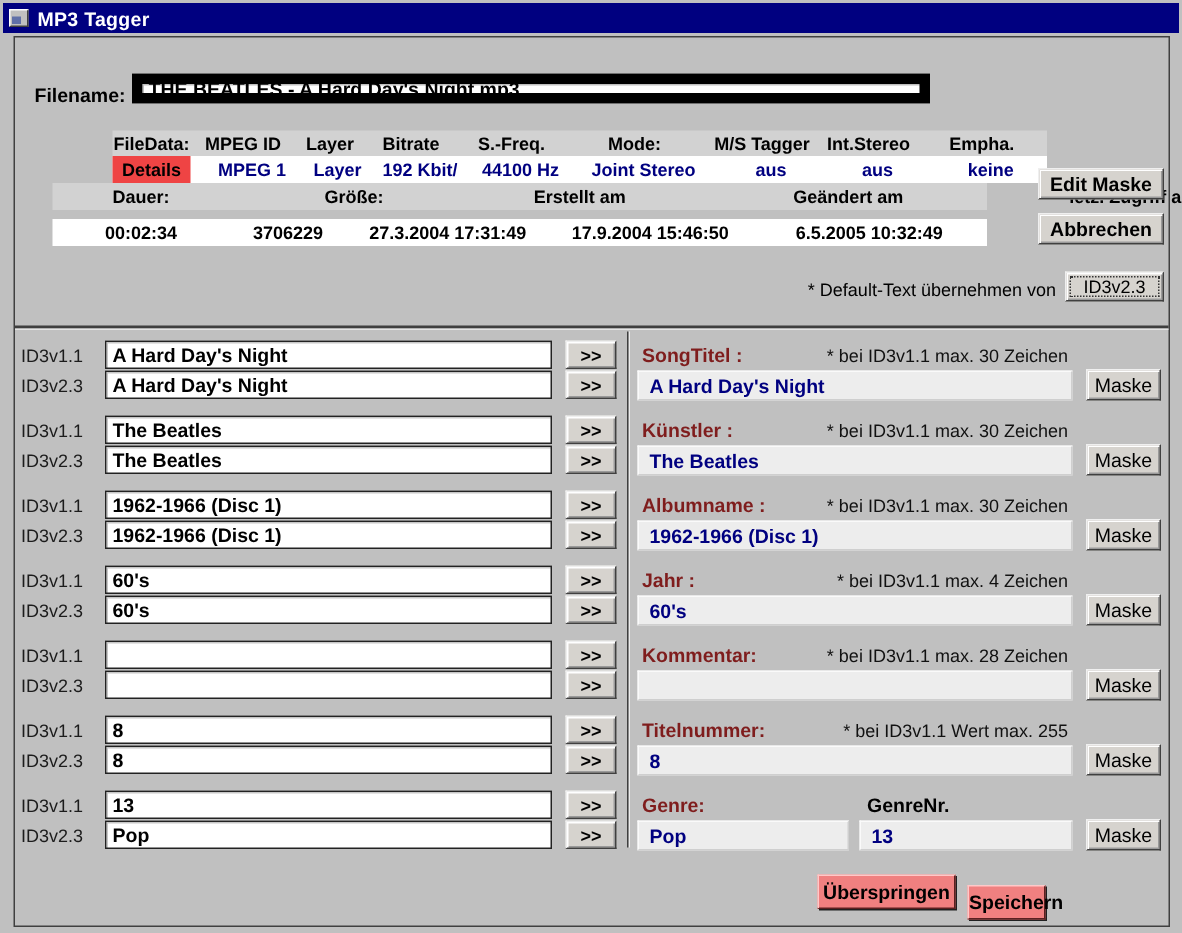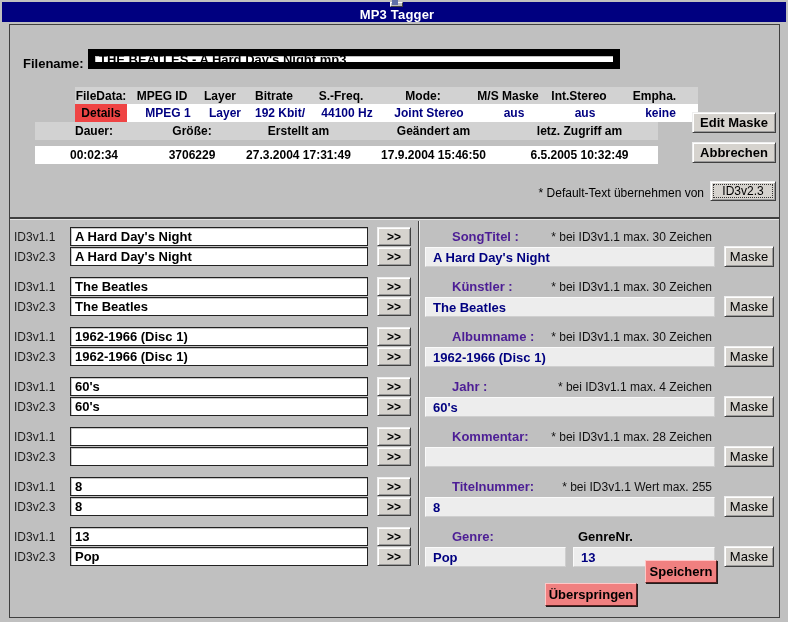--- a/index.html
+++ b/index.html
@@ -9,21 +9,21 @@
   .window {
     position: relative; width: 788px; height: 622px;
     background: var(--window-bg, #c0c0c0);
     overflow: hidden;
   }
 
   
   .titlebar {
     position: absolute; left: 2px; top: 2px; width: 784px; height: 20px;
     background: var(--titlebar, #000080);
-    display: flex; align-items: center; color:#fff;flex-direction:column;
+    display: flex; align-items: center; color:#fff;
   }
   .title-icon {
     width: 13px; height: 12px; margin-left: 4px; position: relative;
     background:#c0c0c0;
     border-top:1px solid #fff; border-left:1px solid #fff;
     border-right:1px solid #404040; border-bottom:1px solid #404040;
   }
   .title-icon::after{
     content:""; position:absolute; left:1px; bottom:1px; width:6px; height:5px;
     background:#6070a8;
@@ -84,21 +84,21 @@
     position:absolute; left:70px; width:298px; height:19px;
     background:#fff; border:1px solid #222;
     box-shadow: inset 1px 1px 0 rgba(0,0,0,.22);
     font-family:"Liberation Sans",sans-serif; font-size:13px; font-weight:bold; color:#000;
     padding:0 4px;
   }
   .ti1 { top:5px; } .ti2 { top:25px; }
   .fwd { left:377px; width:34px; height:19px; font-weight:bold; font-size:12px; }
   .f1 { top:5px; } .f2 { top:25px; }
 
-  .rlabel { position:absolute; left:428px; top:7px; font-size:13px; font-weight:bold; color:#4c1d95;margin-left:24px; }
+  .rlabel { position:absolute; left:428px; top:7px; font-size:13px; font-weight:bold; color:#7f1d1d; }
   .rlabel2 { position:absolute; left:578px; top:7px; font-size:13px; font-weight:bold; color:#000; }
   .rnote { position:absolute; right:76px; top:8px; font-size:12px; color:#111; }
   .rfield {
     position:absolute; left:425px; top:25px; width:290px; height:20px;
     background:#ededed; border:1px solid; border-color:#fafafa #cfcfcf #cfcfcf #fafafa;
     font-size:13px; font-weight:bold; color:var(--accent,#000080);
     display:flex; align-items:center; padding:0 7px; white-space:nowrap; overflow:hidden;
   }
   .rfield-s1 { width:141px; }
   .rfield-s2 { left:573px; width:142px; }
@@ -127,36 +127,36 @@
   <span class="filename-label">Filename:</span>
   <input class="filename-input" type="text" value="THE BEATLES - A Hard Day's Night.mp3" style="">
 
   <div class="frow grid9 row-gray" style="top:87px; height:17px;">
     <div>FileData:</div>
     <div>MPEG ID</div>
     <div>Layer</div>
     <div>Bitrate</div>
     <div>S.-Freq.</div>
     <div>Mode:</div>
-    <div>M/S Maske</div>
+    <div>M/S Tagger</div>
     <div>Int.Stereo</div>
     <div>Empha.</div>
   </div>
   <div class="frow grid9 row-white" style="top:104px; height:18px;">
     <div class="cell-gray">Details</div>
     <div class="navy">MPEG 1</div>
     <div class="navy">Layer 3</div>
     <div class="navy">192 Kbit/s</div>
     <div class="navy">44100 Hz</div>
     <div class="navy">Joint Stereo</div>
     <div class="navy">aus</div>
     <div class="navy">aus</div>
     <div class="navy">keine</div>
   </div>
-  <div class="frow grid5 row-gray" style="top:122px; height:18px;">
+  <div class="frow grid5 row-gray" style="top:122px; height:18px;gap:44px;">
     <div>Dauer:</div>
     <div>Größe:</div>
     <div>Erstellt am</div>
     <div>Geändert am</div>
     <div>letz. Zugriff am</div>
   </div>
   <div class="frow grid5 row-white" style="top:146px; height:18px;">
     <div>00:02:34</div>
     <div>3706229</div>
     <div>27.3.2004 17:31:49</div>
@@ -258,15 +258,15 @@
     <input class="tag-input ti2" type="text" value="Pop" style="">
     <button type="button" class="btn fwd f2">&gt;&gt;</button>
     <span class="rlabel">Genre:</span>
     <span class="rlabel2">GenreNr.</span>
     <div class="rfield rfield-s1">Pop</div>
     <div class="rfield rfield-s2">13</div>
     <button type="button" class="btn maske">Maske</button>
   </div>
 
   <button type="button" class="salmon" style="left:545px; top:583px; width:92px;">Überspringen</button>
-  <button type="button" class="salmon" style="left:645px; top:560px; width:72px;">Speichern</button>
+  <button type="button" class="salmon" style="left:645px; top:590px; width:52px;">Speichern</button>
 
 </div>
 
 </body></html>

